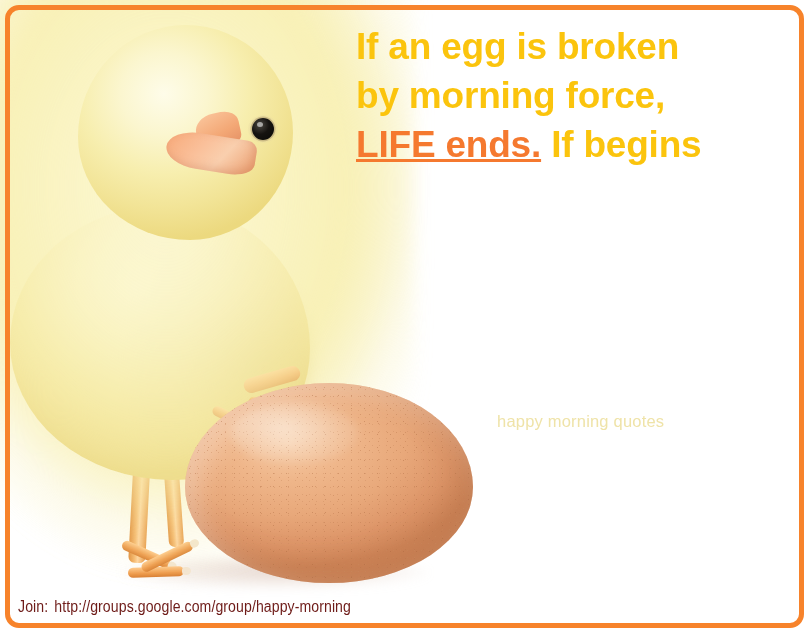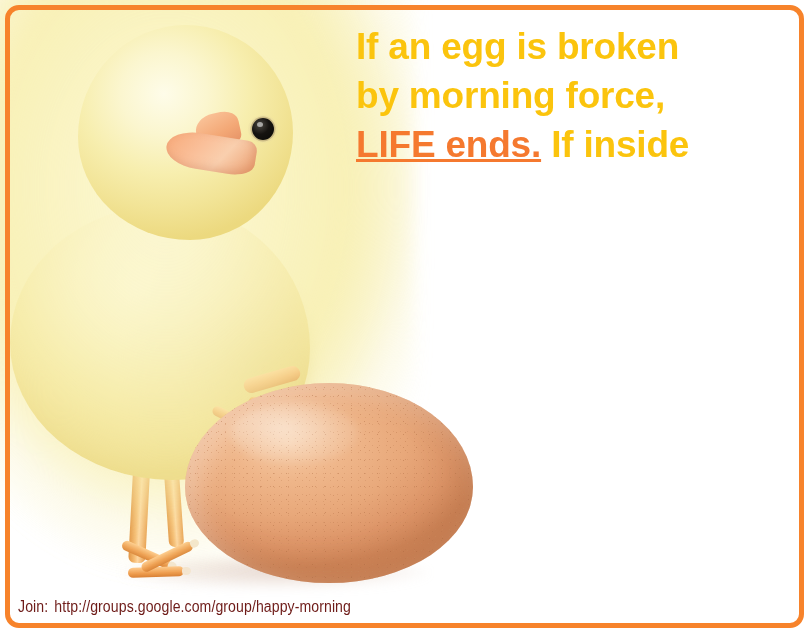--- a/index.html
+++ b/index.html
@@ -348,23 +348,24 @@
   </div>
 
   <div class="quote">
     <div>
       <span>If an egg is broken</span>
     </div>
     <div>
       <span>by morning force,</span>
     </div>
     <div>
-      <span class="hl">LIFE ends.</span><span> If inside</span>
+      <span class="hl">LIFE ends.</span><span> If begins</span>
     </div>
   </div>
 
+  <div class="watermark">happy morning quotes</div>
 
   <div class="footer">
     <span class="join">Join:</span><span>http://groups.google.com/group/happy-morning</span>
   </div>
 
   <div class="frame"></div>
 </div>
 
 </body></html>

